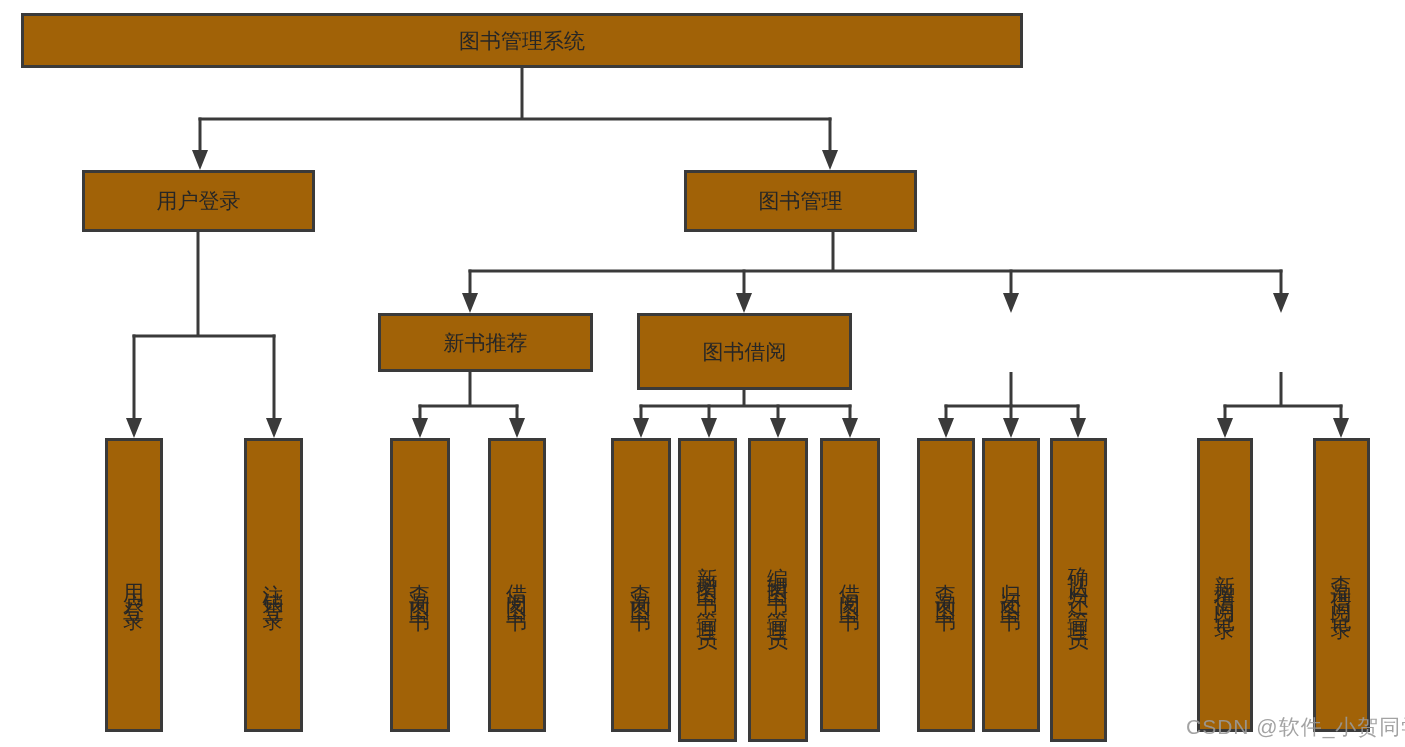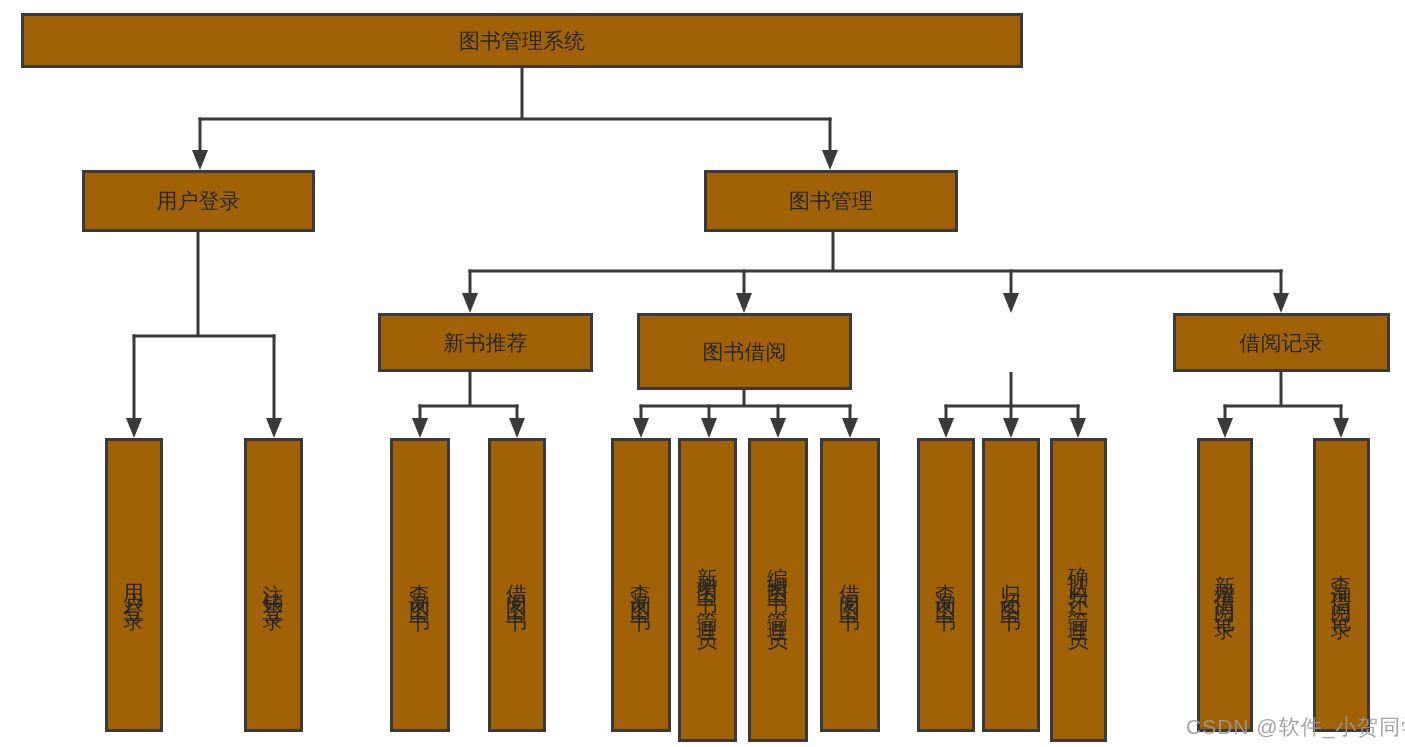--- a/index.html
+++ b/index.html
@@ -106,25 +106,24 @@
     <line x1="1223.5" y1="406" x2="1342.5" y2="406"></line>
     <line x1="1225" y1="404.5" x2="1225" y2="421"></line>
     <polygon points="1217,418 1233,418 1225,438"></polygon>
     <line x1="1341" y1="404.5" x2="1341" y2="421"></line>
     <polygon points="1333,418 1349,418 1341,438"></polygon>
   </svg>
 
   <div class="node" style="left:21px; top:13px; width:1002px; height:55px;">图书管理系统</div>
 
   <div class="node" style="left:82px; top:170px; width:233px; height:62px;">用户登录</div>
-  <div class="node" style="left:704px; top:170px; width:254px; height:62px;">图书管理</div>
+  <div class="node" style="left:684px; top:170px; width:233px; height:62px;">图书管理</div>
 
   <div class="node" style="left:363px; top:313px; width:215px; height:59px;margin-left:15px;">新书推荐</div>
   <div class="node" style="left:637px; top:313px; width:215px; height:77px;">图书借阅</div>
-  <div class="node" style="left:1173px; top:313px; width:217px; height:59px;">借阅记录</div>
 
   <div class="node" style="left:105px; top:438px; width:58px; height:294px;">
     <span class="vtext">用户登录</span>
   </div>
   <div class="node" style="left:244px; top:438px; width:59px; height:294px;">
     <span class="vtext">注销登录</span>
   </div>
 
   <div class="node" style="left:390px; top:438px; width:60px; height:294px;">
     <span class="vtext">查询图书</span>

